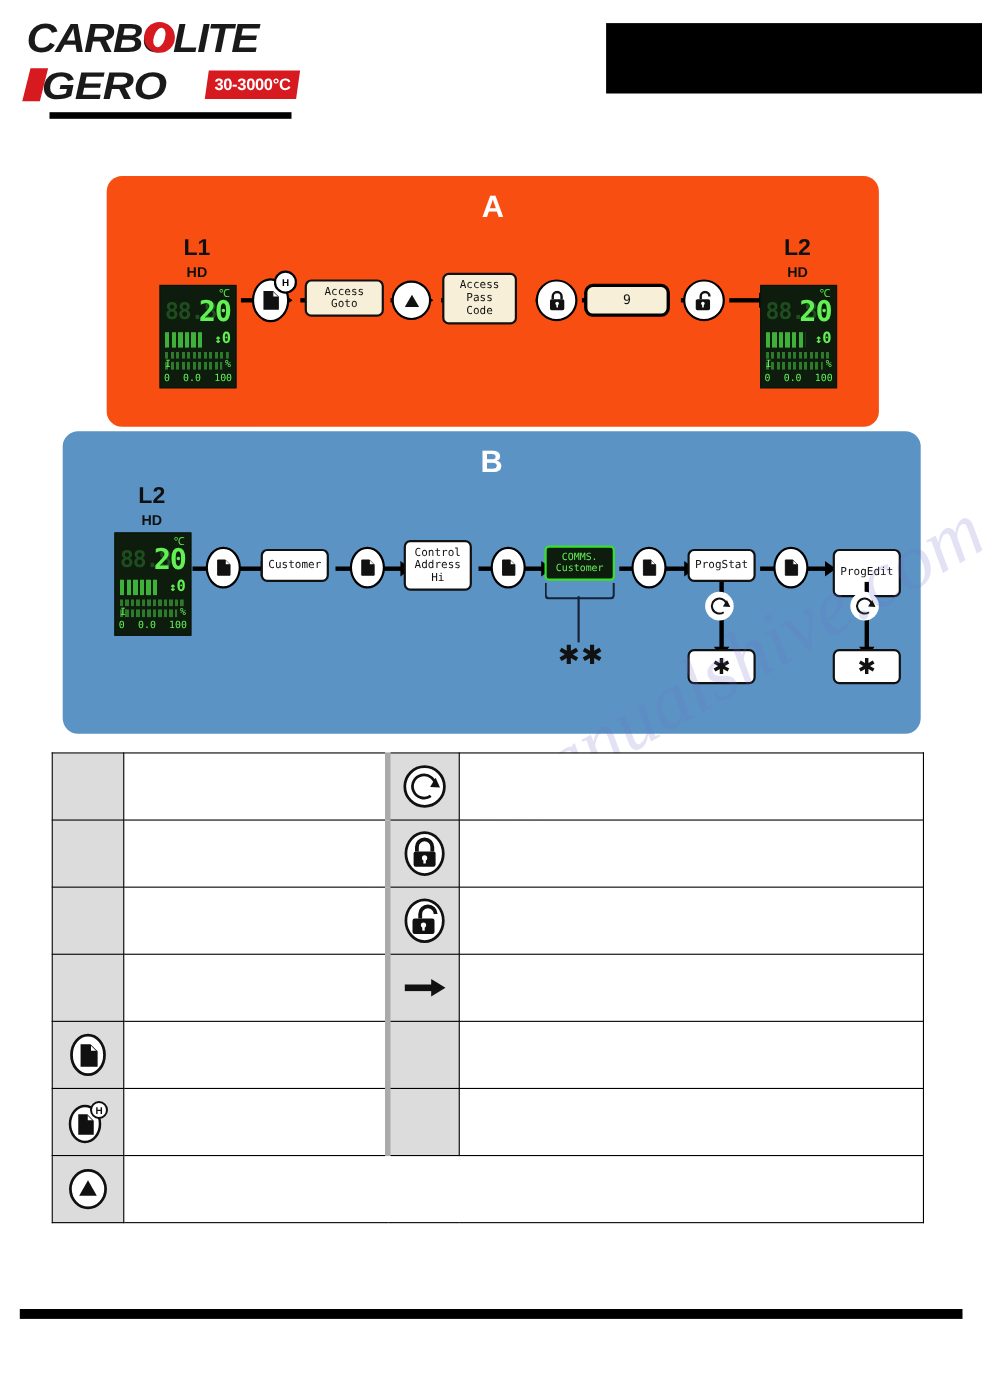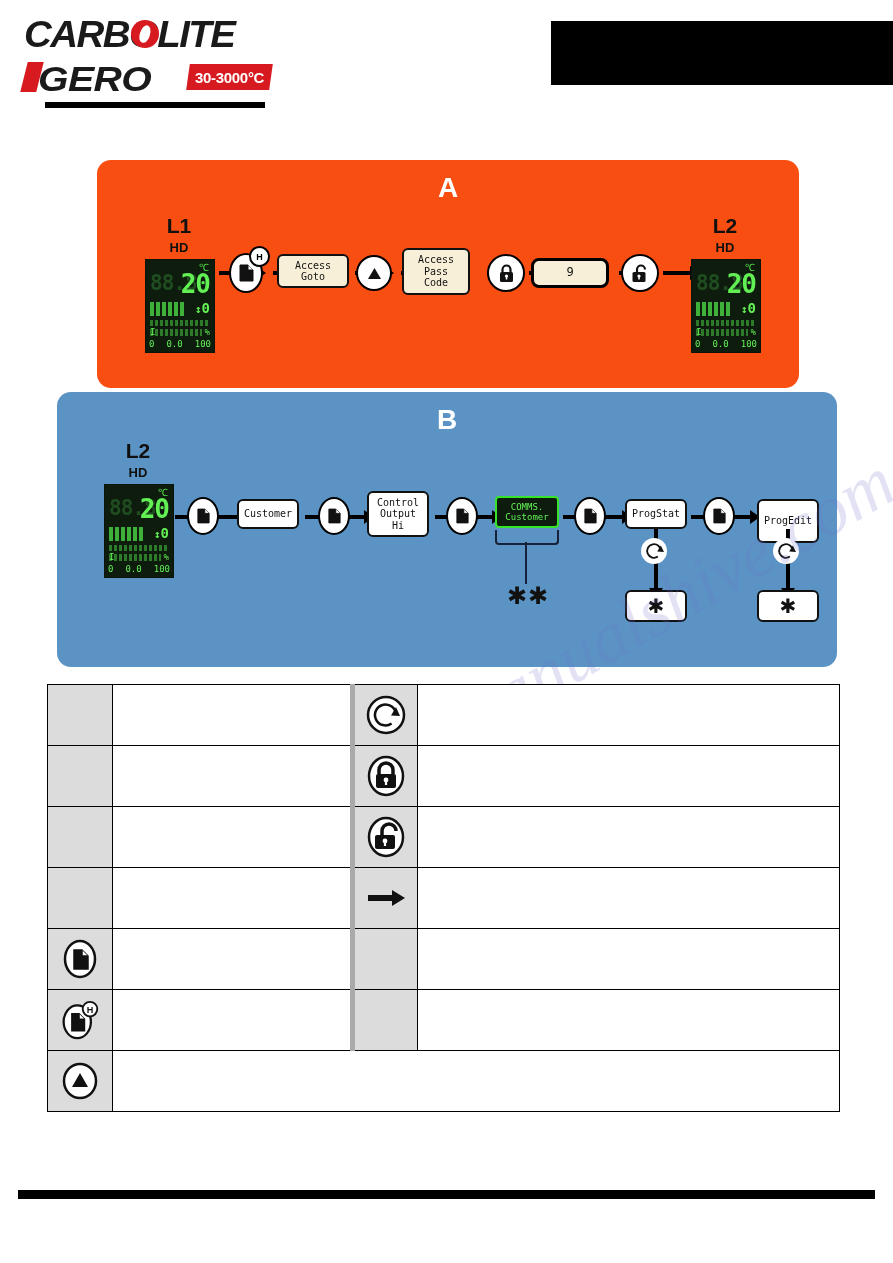--- a/index.html
+++ b/index.html
@@ -377,21 +377,21 @@
 
     <div class="icon-circle" style="left:261px;top:105px;width:28px;height:34px;">
       <svg width="13" height="16" viewBox="0 0 15 18">
         <path d="M1 1 h8 l5 5 v11 h-13 z" fill="#111" stroke="#111" stroke-width="1"></path>
         <path d="M9 1 v5 h5" fill="#fff" stroke="#111" stroke-width="1"></path>
       </svg>
     </div>
 
     <div class="flow-box box-white" style="left:310px;top:99px;width:62px;height:46px;">
       <span>Control
-Output
+Address
 Hi</span>
     </div>
 
     <div class="icon-circle" style="left:389px;top:105px;width:28px;height:34px;">
       <svg width="13" height="16" viewBox="0 0 15 18">
         <path d="M1 1 h8 l5 5 v11 h-13 z" fill="#111" stroke="#111" stroke-width="1"></path>
         <path d="M9 1 v5 h5" fill="#fff" stroke="#111" stroke-width="1"></path>
       </svg>
     </div>
 

